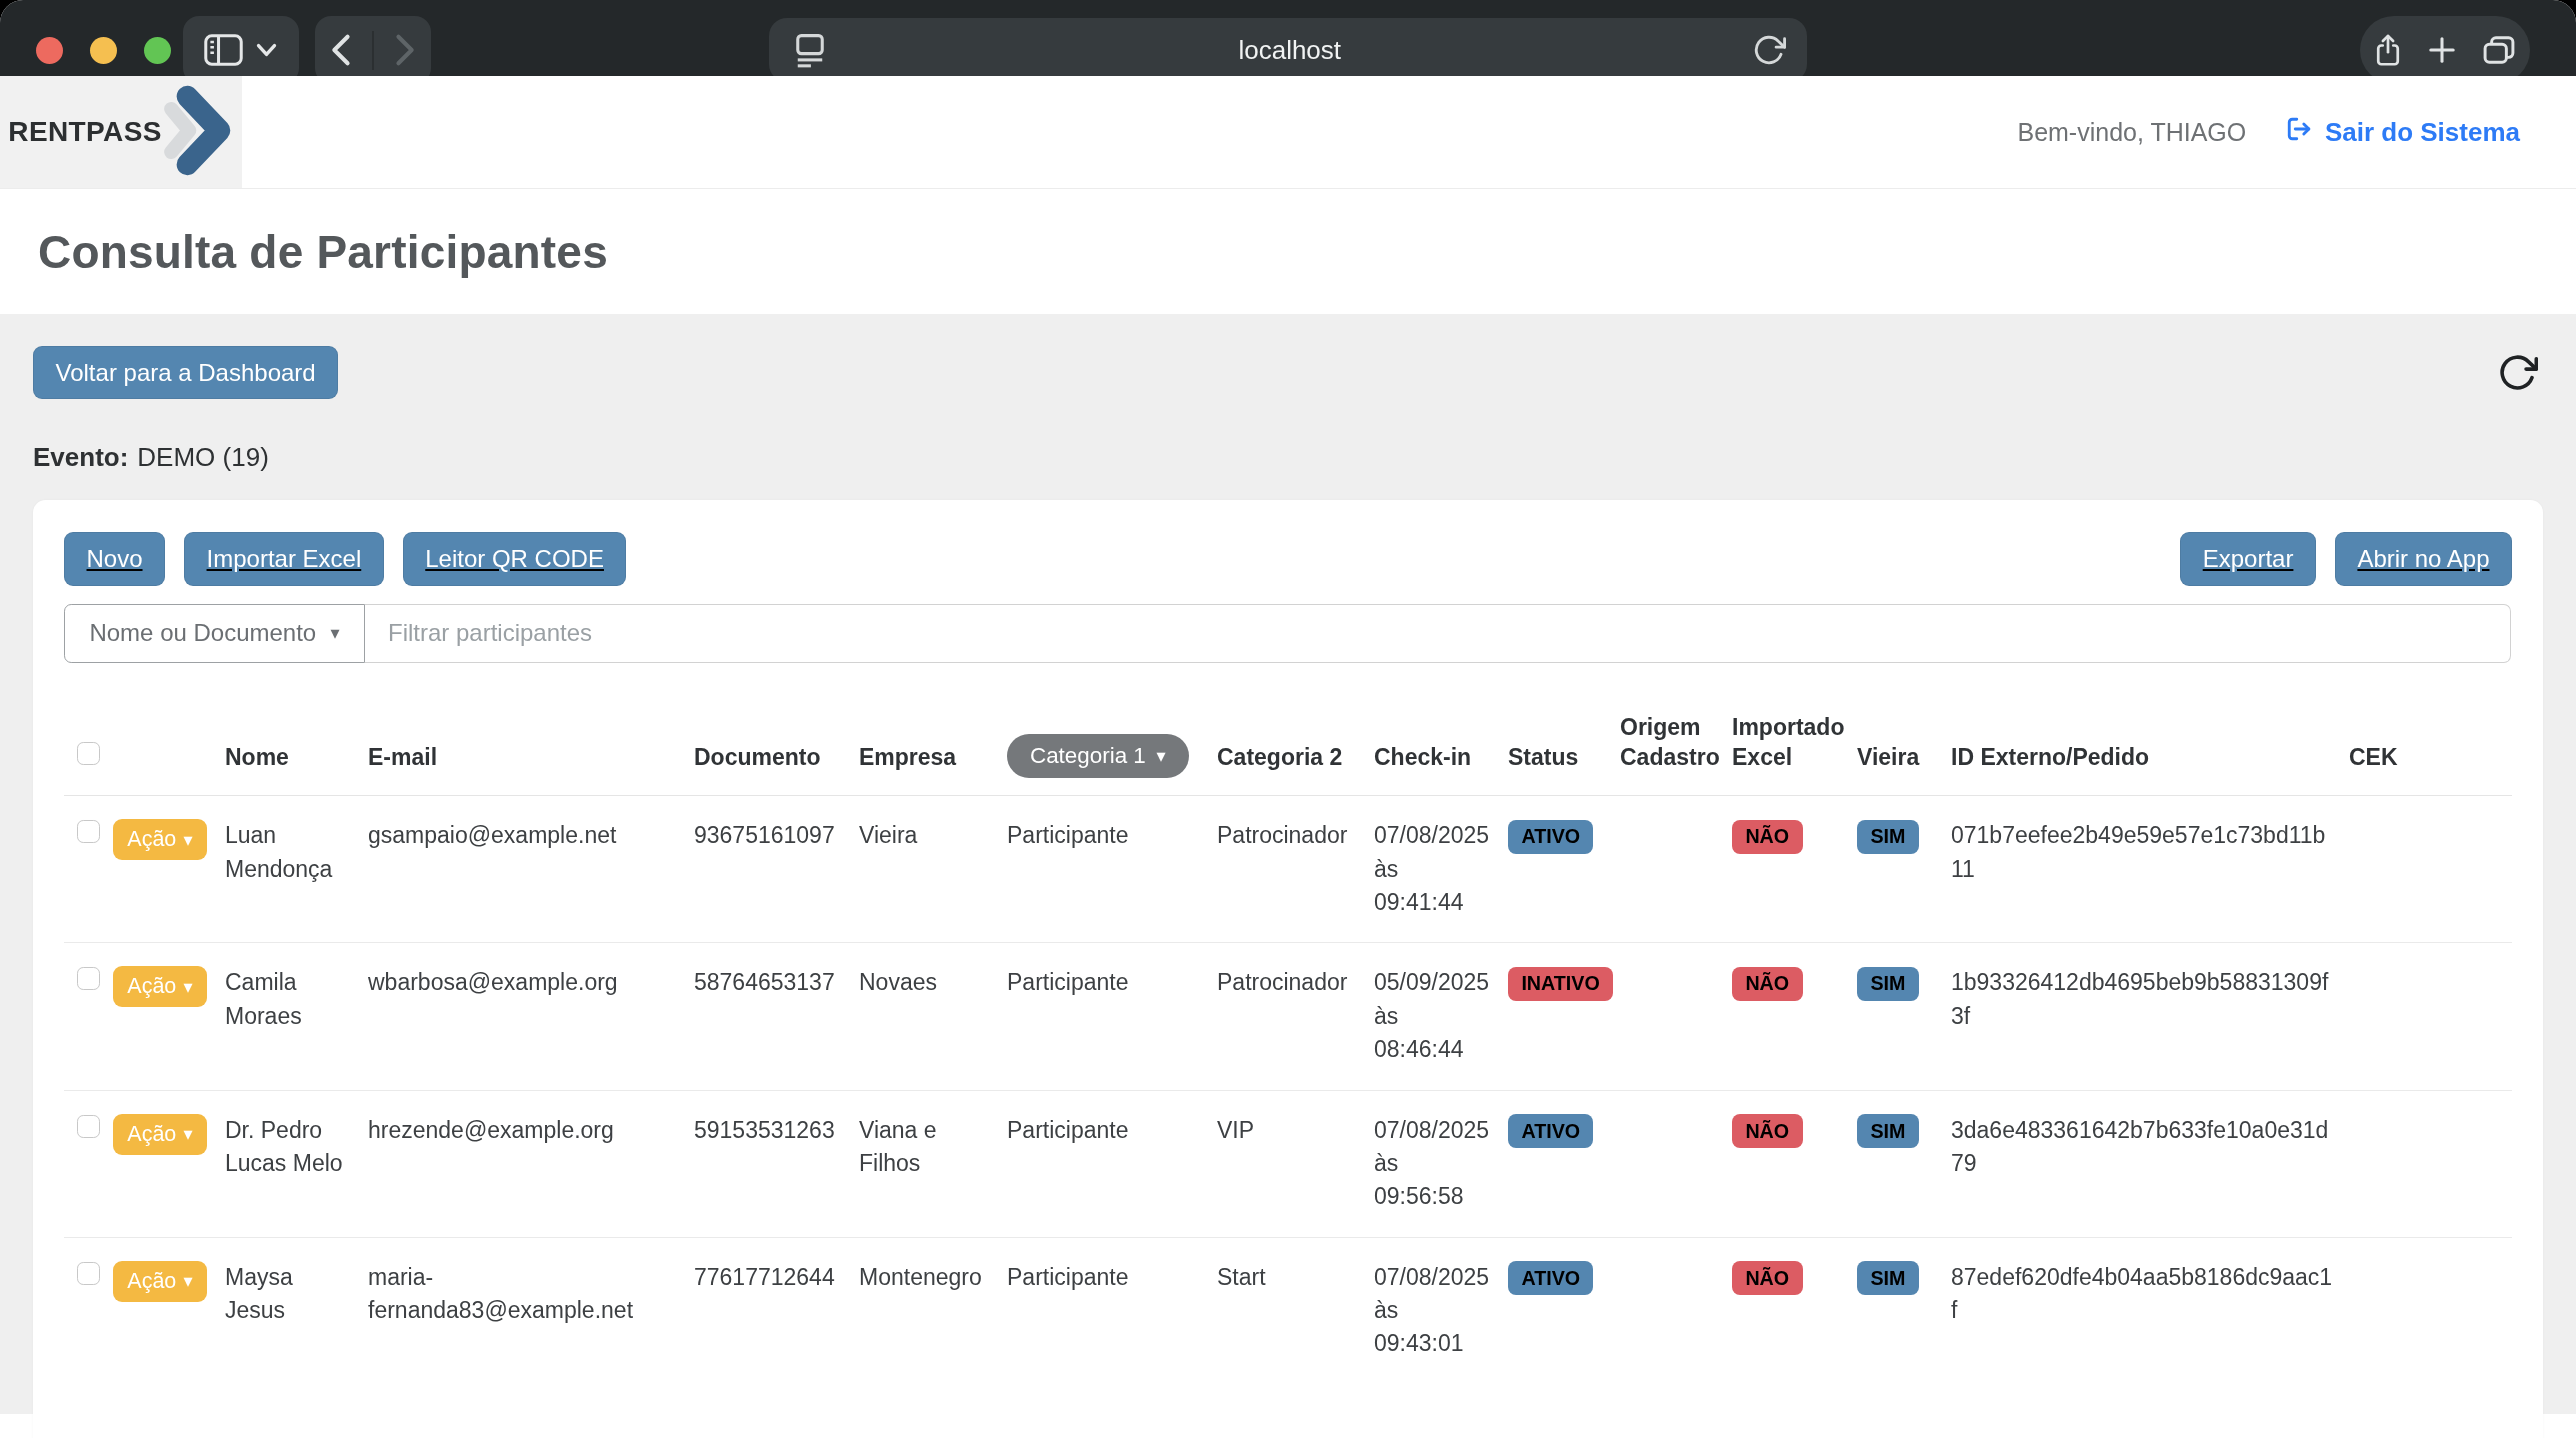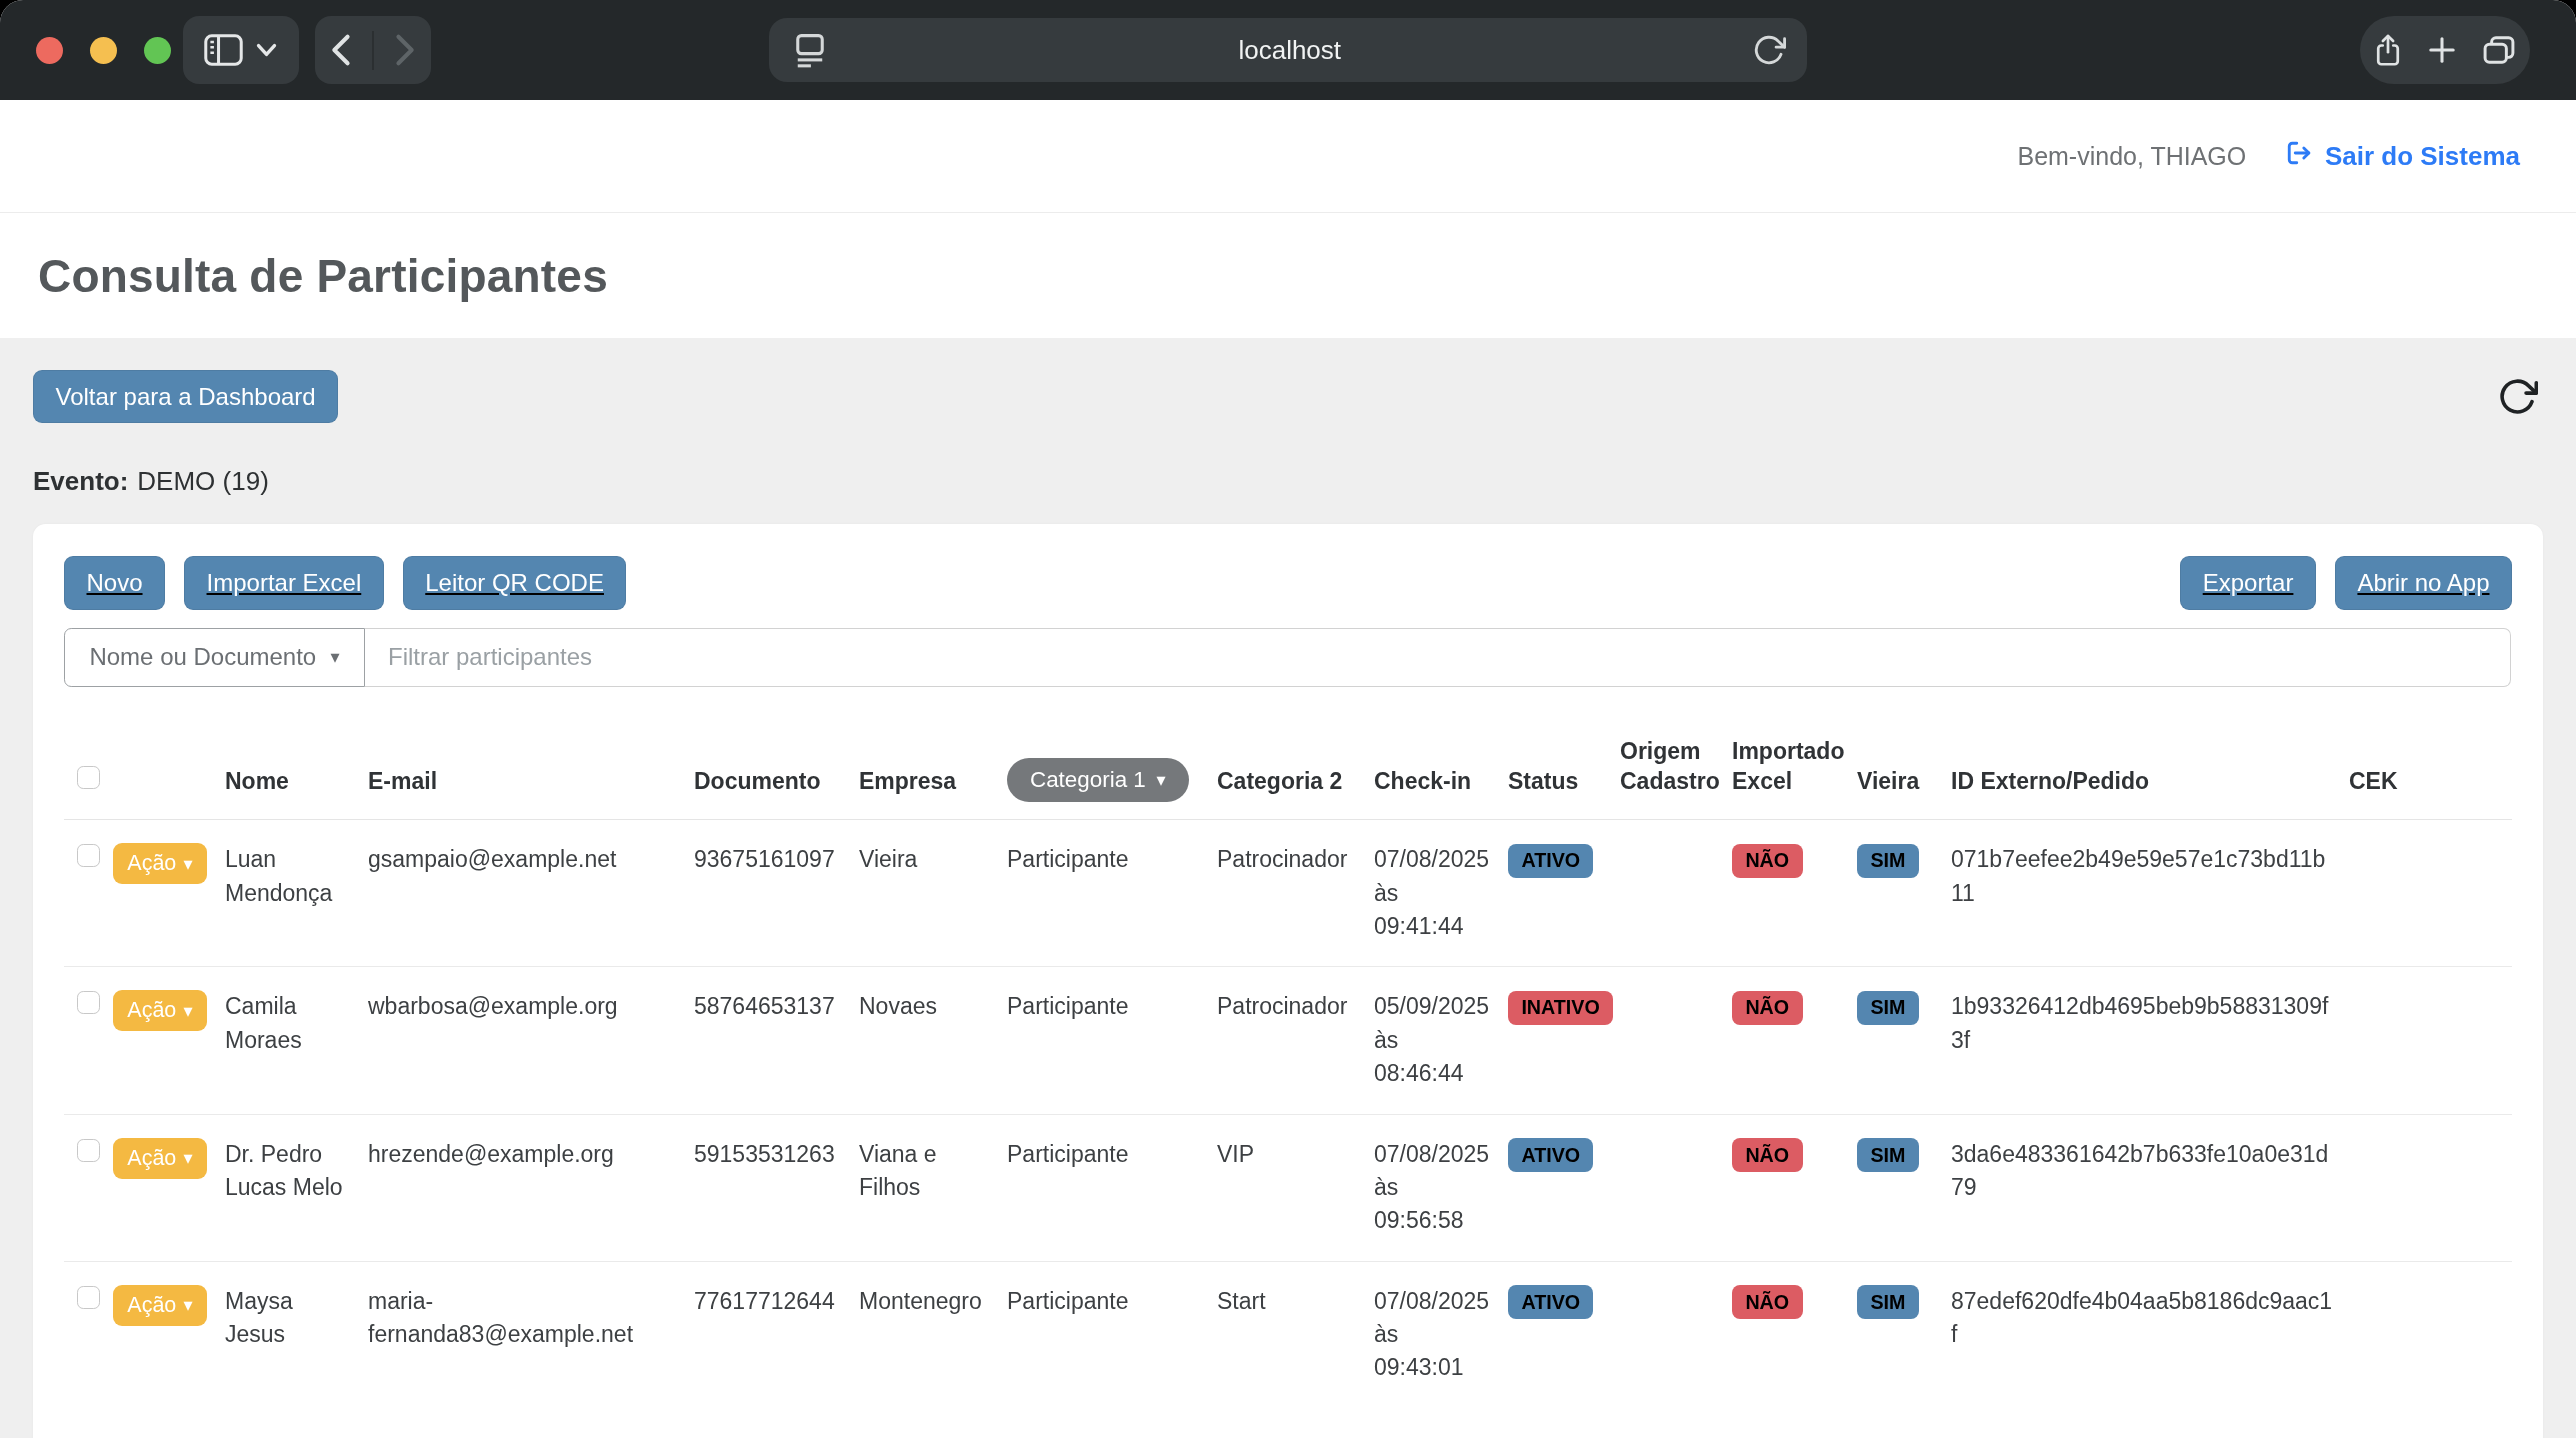--- a/index.html
+++ b/index.html
@@ -16,21 +16,21 @@
     --traffic-yellow:#f5bf50;
     --traffic-green:#62c554;
   }
   *{box-sizing:border-box;margin:0;padding:0;}
   html,body{width:2576px;height:1438px;overflow:hidden;background:#000;}
   body{font-family:"Liberation Sans","DejaVu Sans",sans-serif;}
 
   .window{position:absolute;inset:0;border-radius:23px 23px 0 0;overflow:hidden;background:#fff;}
 
   
-  .chrome{position:relative;height:100px;background:var(--chrome-bg);}
+  .chrome{position:relative;height:76px;background:var(--chrome-bg);}
   .traffic{position:absolute;top:37px;left:36px;display:flex;gap:27px;}
   .light{width:27px;height:27px;border-radius:50%;}
   .pill{position:absolute;top:16px;height:68px;background:var(--chrome-control);border-radius:16px;display:flex;align-items:center;justify-content:center;}
   .pill.grp-sidebar{left:183px;width:116px;gap:12.5px;}
   .pill.grp-nav{left:315px;width:116px;gap:0;}
   .grp-nav .sep{width:1.8px;height:39px;background:#2b2f31;margin:0 9px;}
   .urlbar{position:absolute;top:18px;left:769px;width:1038px;height:64px;background:var(--chrome-control);border-radius:18px;display:flex;align-items:center;}
   .urlbar .url-text{flex:1;text-align:center;color:#f1f3f3;font-size:26px;}
   .urlbar .icon-left{margin-left:23px;}
   .urlbar .icon-right{margin-right:21.5px;}
@@ -161,20 +161,29 @@
       <span>
         <svg width="36" height="34" viewBox="0 0 22 20" fill="none" stroke="#e0e3e4" stroke-width="1.8" stroke-linejoin="round">
             <rect x="6.5" y="2.5" width="13" height="12" rx="2.6"></rect>
             <rect x="2.5" y="6.5" width="13" height="11" rx="2.6" fill="#363b3e"></rect>
           </svg>
       </span>
     </div>
   </div>
 
   <div class="appheader">
+    <div class="brandbox">
+      <span class="brandtext">RENTPASS</span>
+      <span>
+        <svg width="70" height="93" viewBox="0 0 39 52">
+            <polyline points="4,14 14,26 4,38" fill="none" stroke="#d8dadc" stroke-width="8" stroke-linecap="round" stroke-linejoin="round"></polyline>
+            <polyline points="13,7 31,26 13,45" fill="none" stroke="var(--brand-navy)" stroke-width="12" stroke-linecap="round" stroke-linejoin="round"></polyline>
+          </svg>
+      </span>
+    </div>
     <div class="headright">
       <span class="welcome">Bem-vindo, THIAGO</span>
       <span class="logout">
         <span>
           <svg width="30" height="30" viewBox="0 0 20 20" fill="none" stroke="var(--link-blue)" stroke-width="1.9" stroke-linecap="round" stroke-linejoin="round">
               <path d="M8.5 3.5 H5.5 a2 2 0 0 0 -2 2 v9 a2 2 0 0 0 2 2 h3"></path>
               <line x1="7.5" y1="10" x2="16.5" y2="10"></line>
               <polyline points="13.2,6.6 16.6,10 13.2,13.4"></polyline>
             </svg>
         </span>

